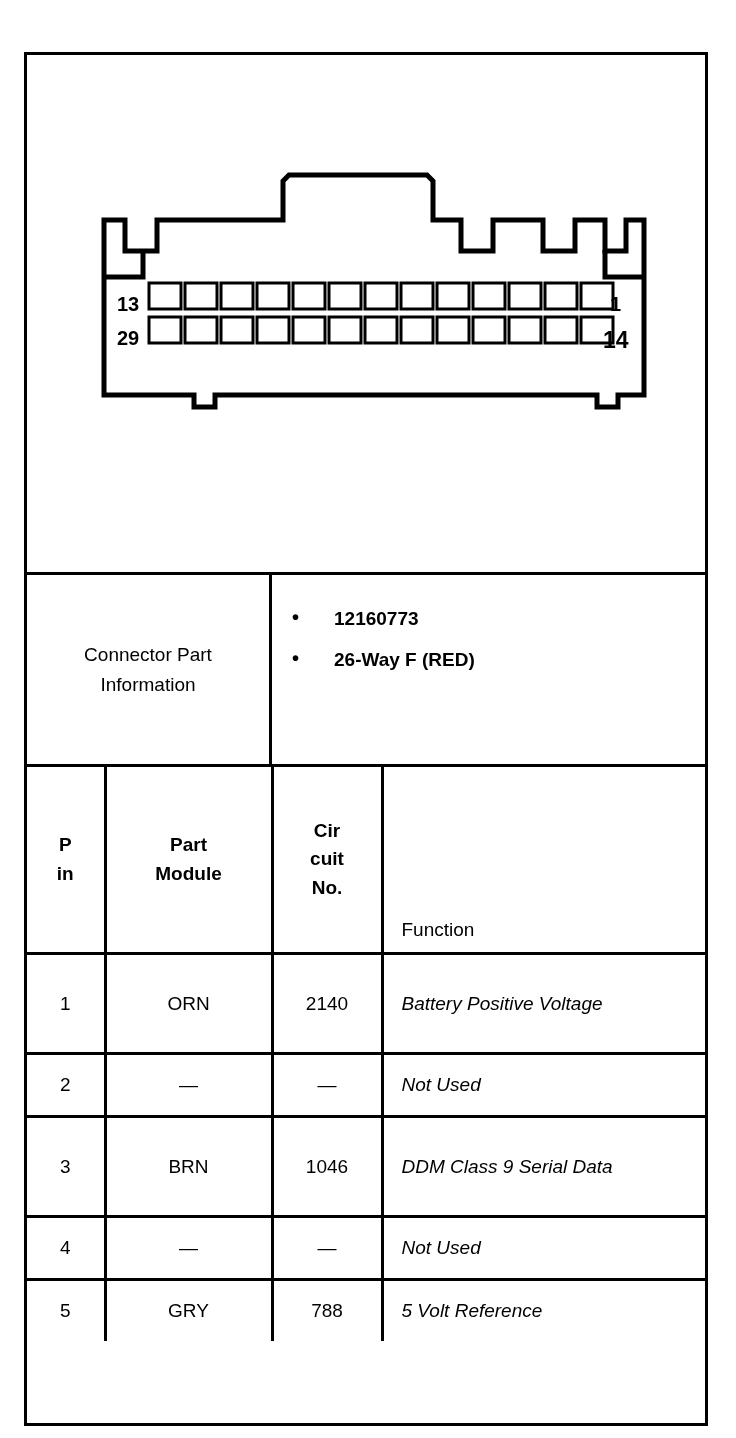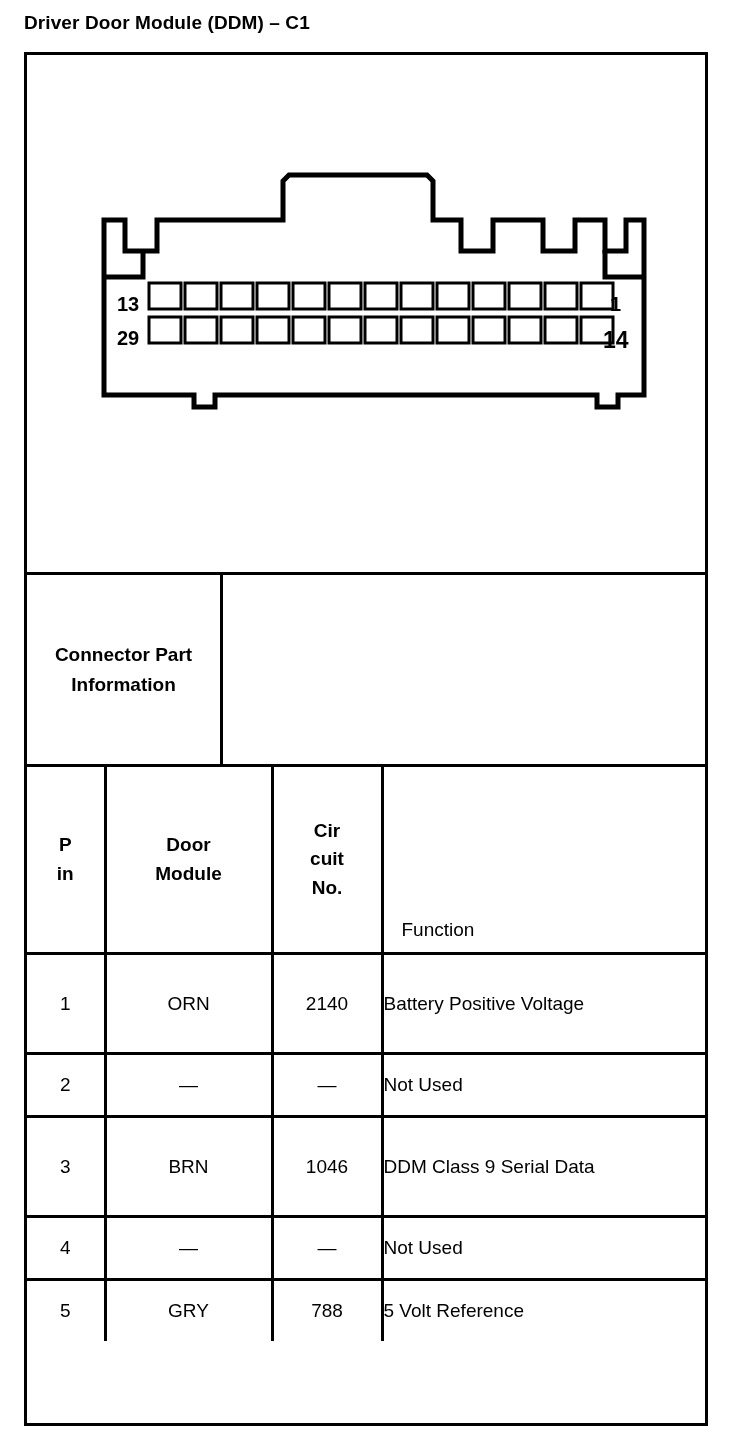--- a/index.html
+++ b/index.html
@@ -55,29 +55,29 @@
     position: absolute;
     left: 0;
     top: 517px;
     width: 678px;
     height: 192px;
     border-top: 3px solid #000;
     box-sizing: border-box;
     display: flex;
   }
   .cpi-label {
-    width: 196px;
+    width: 245px;
     border-right: 3px solid #000;
     box-sizing: border-box;
     display: flex;
     align-items: center;
     justify-content: center;
     text-align: center;
     font-size: 19px;
-    font-weight: bold;
+    font-weight: normal;
     line-height: 1.55;
     padding: 4px 10px;
   }
   .cpi-values {
     flex: 1;
     padding: 34px 0 0 20px;
     box-sizing: border-box;
   }
   .cpi-values ul {
     margin: 0;
@@ -144,31 +144,32 @@
     border-bottom: 3px solid #000;
     font-size: 19px;
     text-align: center;
     vertical-align: middle;
     padding: 0;
     height: 60px;
   }
   .pin-table td.func {
     border-right: none;
     text-align: left;
+    padding-left: 18px;
     line-height: 1.45;
+    font-style: italic;
   }
   .pin-table tr.tall td { height: 97px; }
   .pin-table tr:last-child td { border-bottom: none; }
 </style>
 </head>
 <body>
 
 <div class="page">
 
-  <div class="title">Driver Door Module (DDM) – C1</div>
 
   <div class="outer-box">
 
     <div class="illus">
       <svg width="678" height="517" viewBox="0 0 678 517" xmlns="http://www.w3.org/2000/svg">
 
         <path d="M 75 164 L 96 164 L 96 196 L 128 196 L 128 164 L 260 164
                  L 260 124 L 266 118 L 400 118 L 406 124 L 406 164 L 470 164
                  L 470 196 L 502 196 L 502 164 L 590 164
                  L 590 196 L 592 200 L 610 200
@@ -227,38 +228,44 @@
       </svg>
 
       <div style="position:absolute; left:90px; top:238px; font-size:20px; font-weight:bold;">13</div>
       <div style="position:absolute; left:90px; top:272px; font-size:20px; font-weight:bold;">29</div>
       <div style="position:absolute; left:583px; top:238px; font-size:20px; font-weight:bold;">1</div>
       <div style="position:absolute; left:576px; top:272px; font-size:23px; font-weight:bold;">14</div>
     </div>
 
     <div class="cpi-row">
       <div class="cpi-label">Connector Part Information</div>
+      <div class="cpi-values">
+        <ul>
+          <li>12160773</li>
+          <li>26-Way F (RED)</li>
+        </ul>
+      </div>
     </div>
 
     <div class="pin-table">
       <table>
         <colgroup>
           <col class="c-pin">
             <col class="c-color">
             <col class="c-circ">
             <col class="c-func">
         </colgroup>
         <thead>
           <tr>
             <th>
               <span>P</span><br>
               <span>in</span>
             </th>
             <th>
-              <span>Door</span><br>
+              <span>Part</span><br>
               <span>Module</span>
             </th>
             <th>
               <span>Cir</span><br>
               <span>cuit</span><br>
               <span>No.</span>
             </th>
             <th class="func-head">Function</th>
           </tr>
         </thead>

